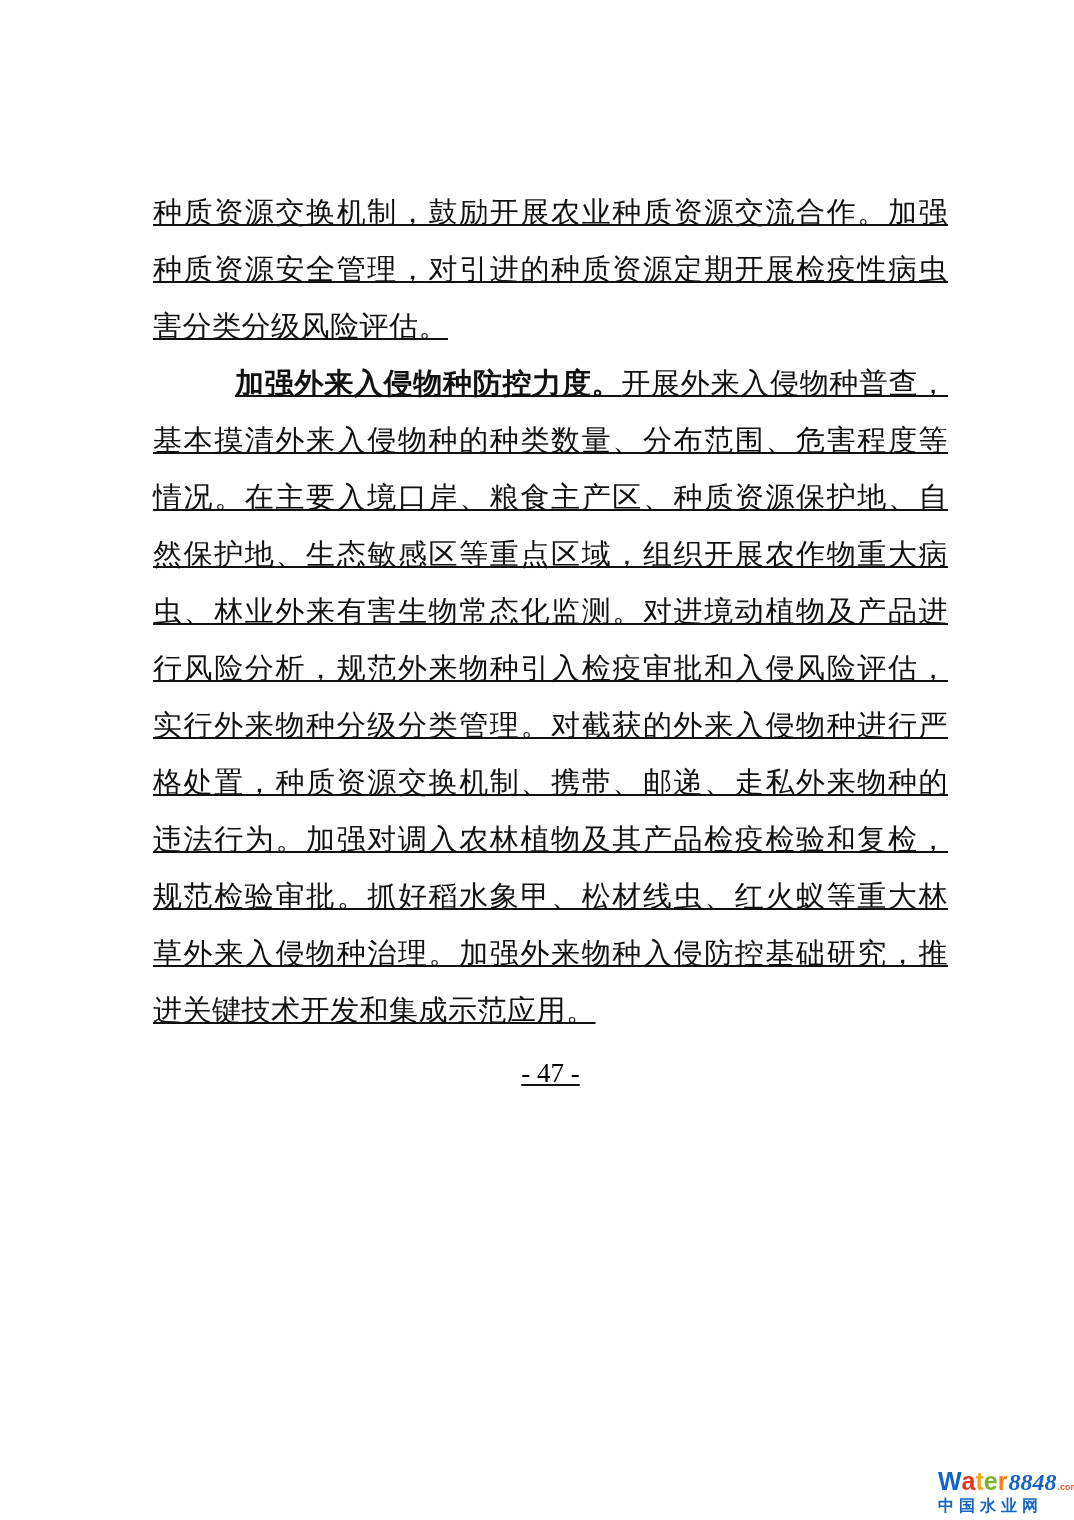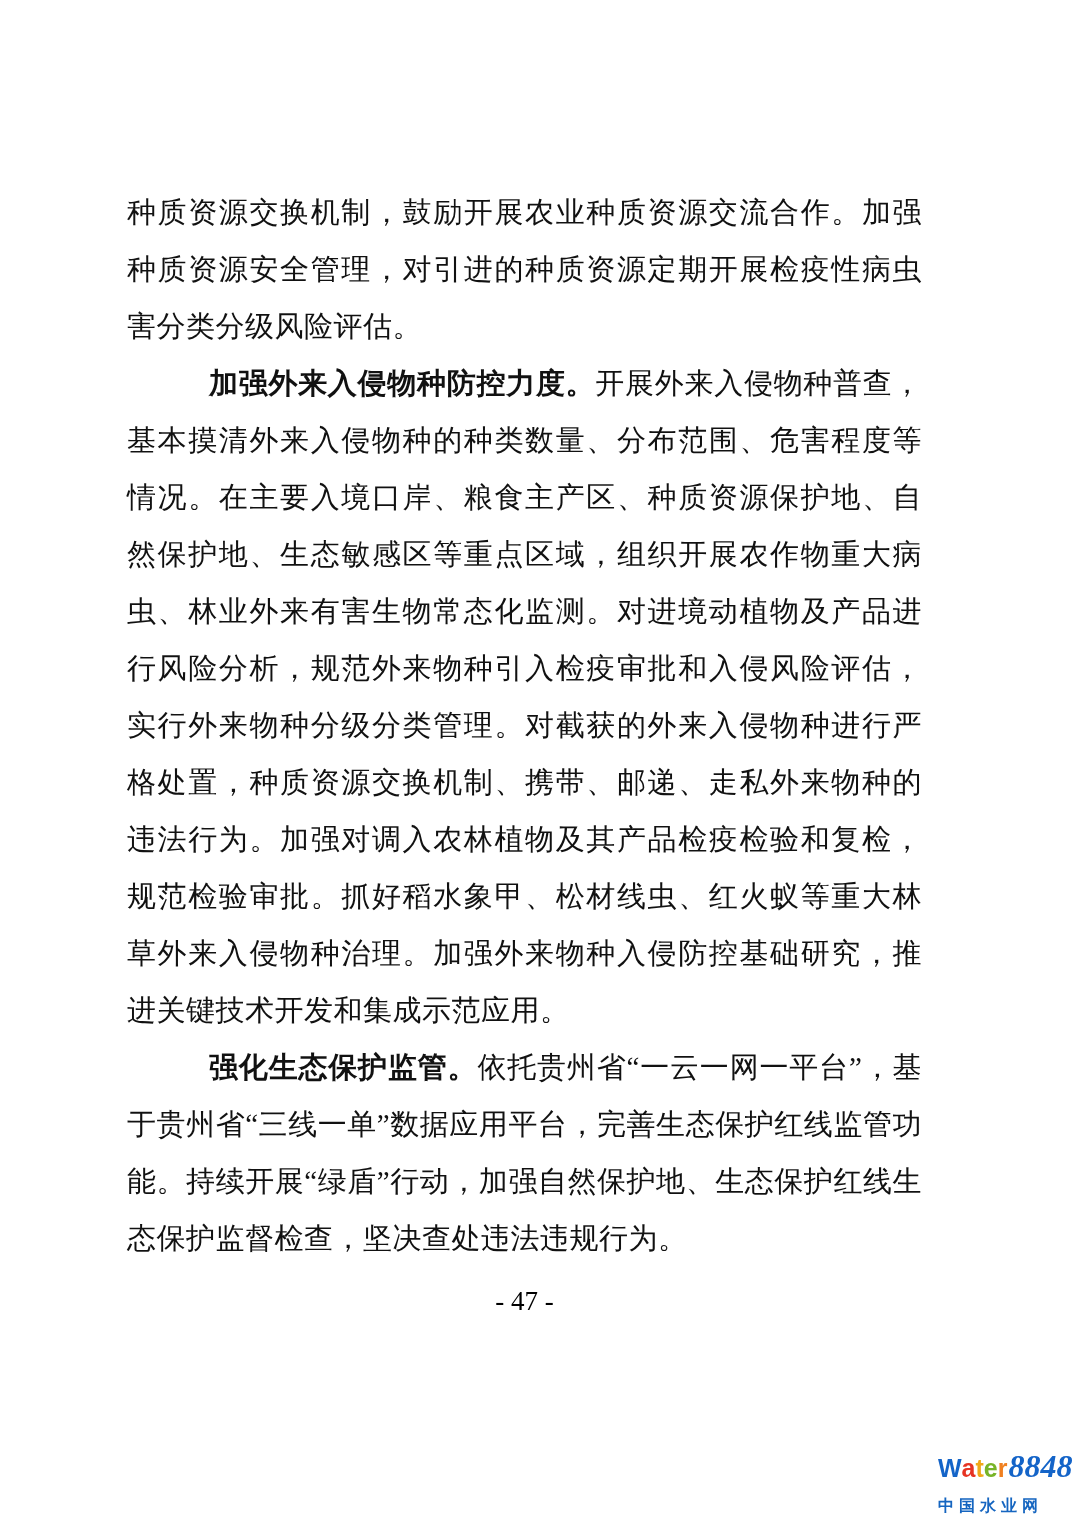--- a/index.html
+++ b/index.html
@@ -7,23 +7,24 @@
   body {
     width: 1074px;
     height: 1520px;
     position: relative;
     font-family: "Liberation Serif", "DejaVu Serif", serif;
     color: #111111;
     overflow: hidden;
   }
   .page {
     position: absolute;
-    left: 127px;
+    left: 153px;
     top: 184px;
     width: 795px;
+    text-decoration: underline;
   }
   .body-text {
     font-size: 29px;
     line-height: 57px;
     text-align: justify;
     text-justify: inter-ideograph;
     letter-spacing: 0.5px;
   }
   .indent { text-indent: 2em; }
   .lead { font-weight: 700; margin-left: 24px; }
@@ -64,54 +65,51 @@
   }
   .wm-w { color: #1464c8; }
   .wm-a { color: #e63322; }
   .wm-t { color: #f0a818; }
   .wm-e { color: #78b428; }
   .wm-r { color: #f08020; }
   .wm-num {
     font-family: "Liberation Serif", "DejaVu Serif", serif;
     font-style: italic;
     font-weight: 600;
-    font-size: 32px;
+    font-size: 24px;
     color: #1464c8;
     margin-left: 1px;
   }
   .wm-domain {
     font-size: 9px;
     font-weight: 700;
     color: #e8582a;
     margin-left: 1px;
   }
   .wm-row2 {
-    margin-top: 16px;
+    margin-top: 4px;
     font-size: 16px;
     font-weight: 700;
     color: #1565c0;
     letter-spacing: 5px;
     white-space: nowrap;
   }
 </style>
 </head>
 <body>
 
 <div class="page">
 
   <p class="body-text">种质资源交换机制，鼓励开展农业种质资源交流合作。加强种质资源安全管理，对引进的种质资源定期开展检疫性病虫害分类分级风险评估。</p>
 
   <p class="body-text indent">
     <span class="lead">加强外来入侵物种防控力度。</span><span>开展外来入侵物种普查，基本摸清外来入侵物种的种类数量、分布范围、危害程度等情况。在主要入境口岸、粮食主产区、种质资源保护地、自然保护地、生态敏感区等重点区域，组织开展农作物重大病虫、林业外来有害生物常态化监测。对进境动植物及产品进行风险分析，规范外来物种引入检疫审批和入侵风险评估，实行外来物种分级分类管理。对截获的外来入侵物种进行严格处置，种质资源交换机制、携带、邮递、走私外来物种的违法行为。加强对调入农林植物及其产品检疫检验和复检，规范检验审批。抓好稻水象甲、松材线虫、红火蚁等重大林草外来入侵物种治理。加强外来物种入侵防控基础研究，推进关键技术开发和集成示范应用。</span>
   </p>
 
 
-  <p class="body-text indent">
-    <span class="lead">强化生态保护监管。</span><span>依托贵州省“一云一网一平台”，基于贵州省“三线一单”数据应用平台，完善生态保护红线监管功能。持续开展“绿盾”行动，加强自然保护地、生态保护红线生态保护监督检查，坚决查处违法违规行为。</span>
-  </p>
 
   <div class="page-number">- 47 -</div>
 
 </div>
 
 <div class="watermark">
   <div class="wm-row1">
     <span class="wm-letter wm-w">W</span>
     <span class="wm-letter wm-a">a</span>
     <span class="wm-letter wm-t">t</span>

